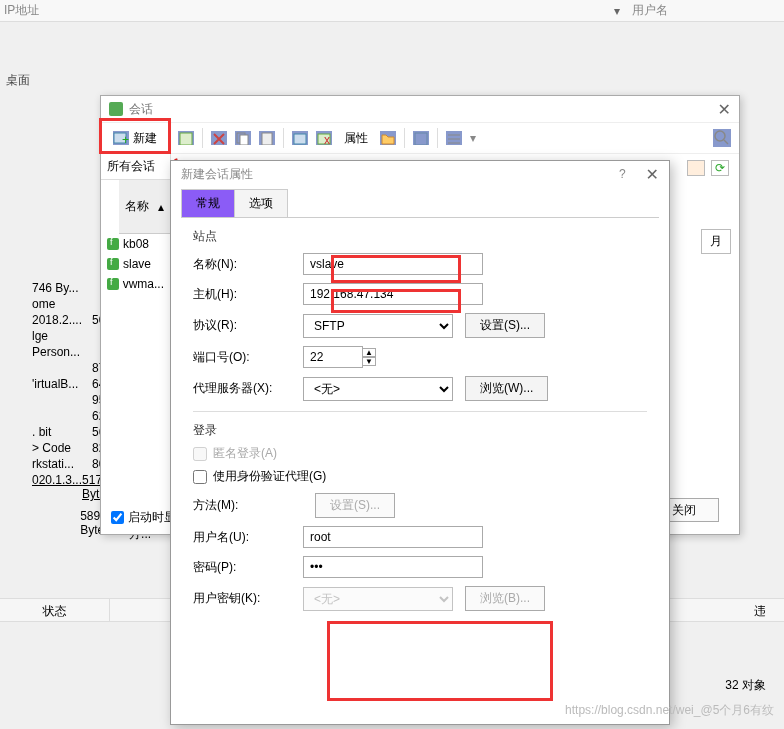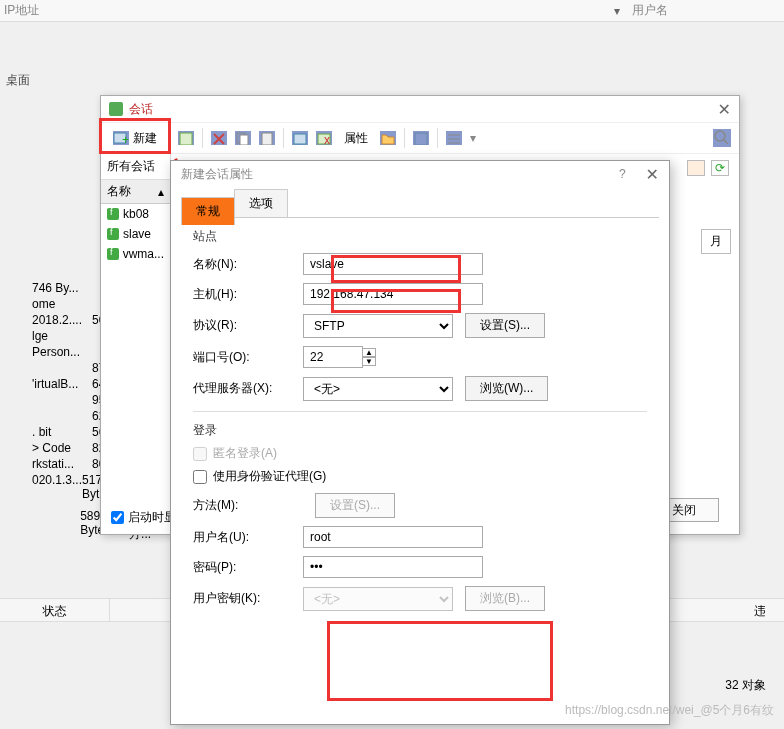--- a/index.html
+++ b/index.html
@@ -17,54 +17,54 @@
 .status-row .c2 { flex: 1; }
 .status-row .c3 { width: 30px; padding: 4px 0; }
 
 .bottom-bar { position: absolute; left: 0; top: 670px; right: 0; height: 30px; display: flex; align-items: center; }
 .bottom-bar .obj { position: absolute; right: 18px; }
 
 
 .win-session { position: absolute; left: 100px; top: 95px; width: 640px; height: 440px; background: #fff; border: 1px solid #aaa; box-shadow: 2px 2px 8px rgba(0,0,0,0.2); }
 .win-session .titlebar { height: 26px; display: flex; align-items: center; padding: 0 8px; }
 .win-session .titlebar .ico { width: 14px; height: 14px; background: #5a5; border-radius: 2px; margin-right: 6px; }
-.win-session .titlebar .ttl { flex: 1; color: #b91c1c; }
+.win-session .titlebar .ttl { flex: 1; color: #737373; }
 .win-session .titlebar .x { color: #666; font-size: 16px; font-weight: 300; }
 .toolbar { height: 32px; border-top: 1px solid #eee; border-bottom: 1px solid #eee; display: flex; align-items: center; padding: 0 8px; gap: 8px; }
 .toolbar .sep { width: 1px; height: 20px; background: #ddd; }
 .toolbar .btn { display: flex; align-items: center; gap: 4px; padding: 2px 4px; }
 .toolbar .ico { width: 16px; height: 14px; background: #89c; }
 .toolbar .search { margin-left: auto; width: 18px; height: 18px; }
 .red-box-new { position: absolute; left: -2px; top: 22px; width: 72px; height: 36px; border: 3px solid #e33; pointer-events: none; }
 
 .session-body { display: flex; height: calc(100% - 58px); }
 .s-sidebar { width: 70px; border-right: 1px solid #ddd; }
 .s-sidebar .allhdr { padding: 4px 6px; border-bottom: 1px solid #ddd; }
-.s-sidebar .namehdr { background: #eee; padding: 3px 6px; display: flex; align-items: center; justify-content: space-between; border-bottom: 1px solid #ccc; }
+.s-sidebar .namehdr { background: #eee; padding: 18px 6px; display: flex; align-items: center; justify-content: space-between; border-bottom: 1px solid #ccc; margin-left: 18px; }
 .s-sidebar .item { padding: 3px 6px; display: flex; align-items: center; gap: 4px; }
 .s-sidebar .item .fico { width: 12px; height: 12px; background: #4a4; border-radius: 2px; position: relative; }
 .s-sidebar .item .fico::after { content: 'f'; color: #fff; font-size: 9px; position: absolute; left: 3px; top: -1px; }
 .s-bottom { position: absolute; bottom: 8px; left: 10px; display: flex; align-items: center; gap: 4px; }
 
 .s-right { flex: 1; position: relative; }
 .s-right .folder-btns { position: absolute; right: 10px; top: 6px; display: flex; gap: 6px; }
 .s-right .folder-btns span { width: 18px; height: 16px; border: 1px solid #bbb; display: inline-block; }
 .s-right .ribtn { position: absolute; right: 8px; top: 75px; padding: 3px 8px; border: 1px solid #bbb; background: #fff; }
 .close-btn { position: absolute; right: 20px; bottom: 12px; width: 70px; height: 24px; border: 1px solid #aaa; background: #fafafa; text-align: center; line-height: 22px; }
 
 .arrow { position: absolute; left: 168px; top: 152px; color: #d22; font-size: 26px; transform: rotate(25deg); pointer-events: none; }
 
 
 .dlg { position: absolute; left: 170px; top: 160px; width: 500px; height: 565px; background: #fff; border: 1px solid #999; box-shadow: 3px 3px 12px rgba(0,0,0,0.25); }
 .dlg .dtitle { height: 26px; display: flex; align-items: center; padding: 0 10px; color: #888; }
 .dlg .dtitle .dt { flex: 1; }
 .dlg .dtitle .q { margin-right: 20px; color: #888; }
 .dlg .dtitle .dx { font-size: 16px; font-weight: 300; color: #666; }
 .dlg .tabs { display: flex; border-bottom: 1px solid #ccc; margin: 2px 10px 0 10px; }
-.dlg .tabs .tab { padding: 5px 14px; border: 1px solid #ccc; border-bottom: none; margin-right: -1px; background: #f97316; position: relative; top: 8px; }
+.dlg .tabs .tab { padding: 5px 14px; border: 1px solid #ccc; border-bottom: none; margin-right: -1px; background: #8b5cf6; position: relative; top: 0; }
 .dlg .tabs .tab.inactive { background: #f4f4f4; top: 0; }
 .dlg .form { padding: 10px 22px; }
 .dlg .sect { margin-bottom: 4px; color: #333; }
 .dlg .row { display: flex; align-items: center; margin: 8px 0; }
 .dlg .row label { width: 110px; }
 .dlg .row input[type=text], .dlg .row input[type=password], .dlg .row select, .dlg .row textarea { border: 1px solid #aaa; padding: 3px 6px; background: #fff; font-size: 12px; }
 .dlg .row .w180 { width: 180px; }
 .dlg .row .w150 { width: 150px; }
 .dlg .row .w65 { width: 60px; }
 .dlg .row .act { margin-left: 12px; border: 1px solid #aaa; background: #f4f4f4; padding: 3px 14px; }
@@ -130,21 +130,21 @@
       <span>565 By...</span>
     </div>
   <div style="display:flex; padding:1px 4px;">
       <span style="width:60px;">&gt; Code</span>
       <span>820 By...</span>
     </div>
   <div style="display:flex; padding:1px 4px;">
       <span style="width:60px;">rkstati...</span>
       <span>803 By...</span>
     </div>
-  <div style="display:flex; padding:1px 4px;">
+  <div style="display:flex; padding:1px 4px;text-decoration:underline;">
       <span style="width:60px;">020.1.3...</span>
       <span>517 Bytes</span>
       <span style="margin-left:6px;">快捷方...</span>
     </div>
   <div style="display:flex; padding:1px 4px;">
       <span style="width:60px;"></span>
       <span>589 Bytes</span>
       <span style="margin-left:6px;">快捷方...</span>
     </div>
 </div>

